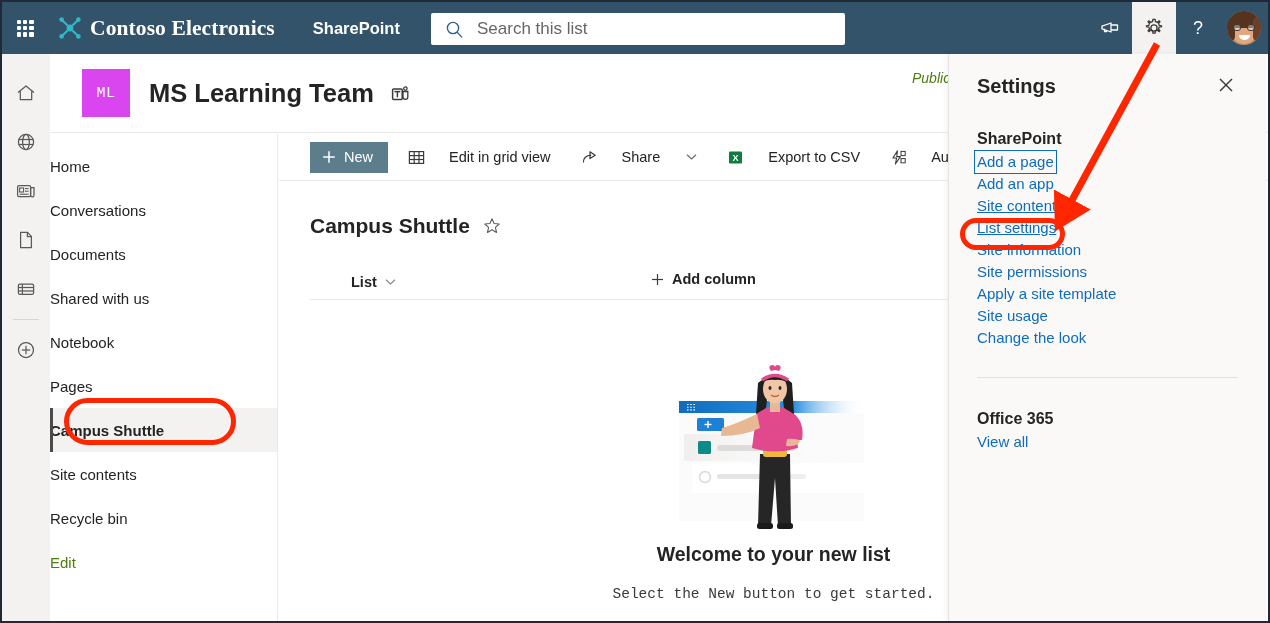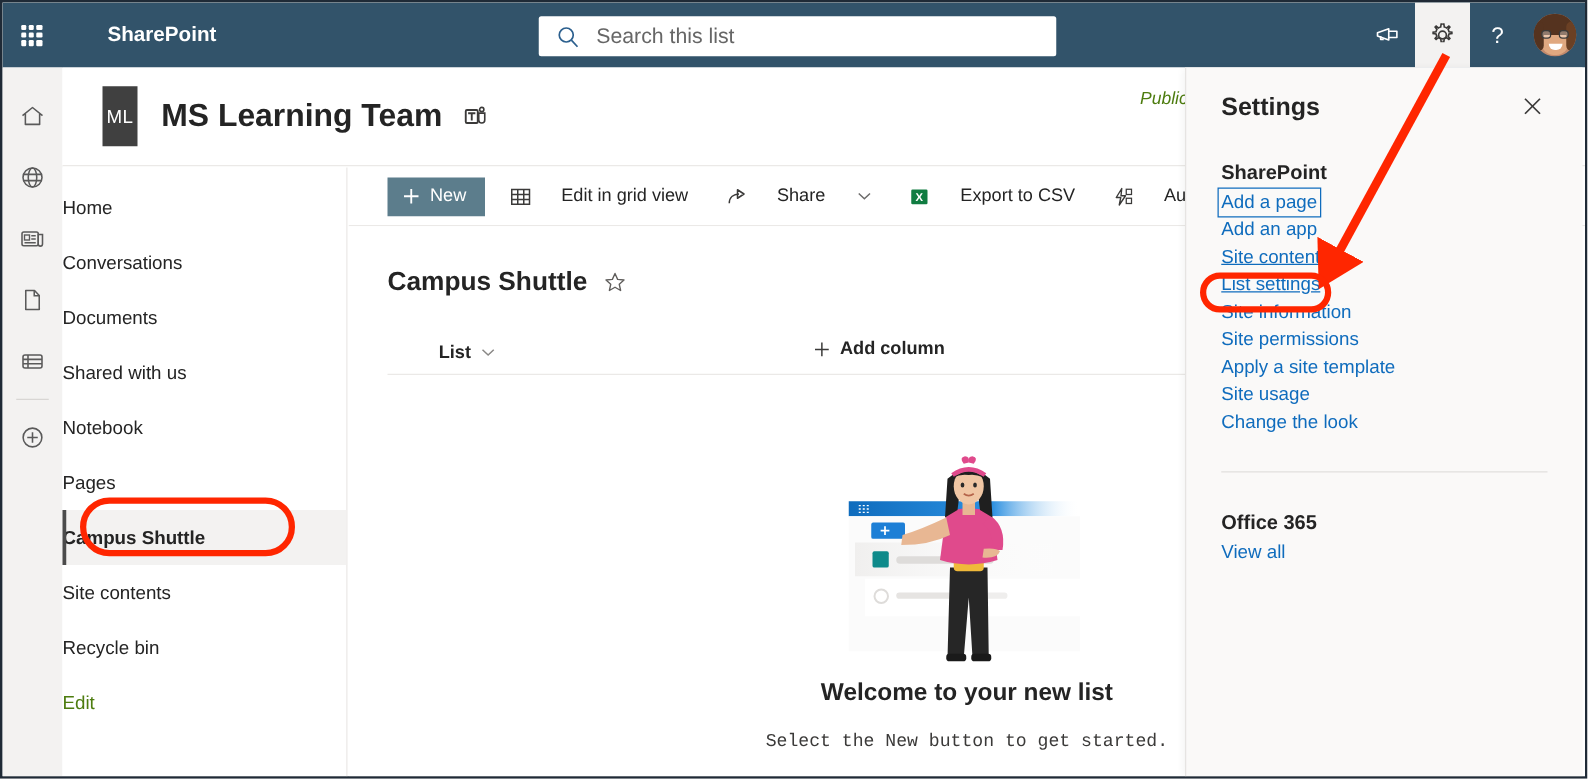--- a/index.html
+++ b/index.html
@@ -130,27 +130,28 @@
 
   
   .site-header {
     position: absolute; left: 48px; top: 52px;
     width: 1218px; height: 79px;
     background: #ffffff;
     border-bottom: 1px solid #ebe9e7;
     display: flex; align-items: center;
   }
   .site-logo {
-    width: 28px; height: 48px;
-    background: #404040;
+    width: 48px; height: 48px;
+    background: #d946ef;
     color: #ffffff;
     display: flex; align-items: center; justify-content: center;
     font-size: 15px; letter-spacing: .4px;
     margin-left: 32px;
     flex: none;
+    font-family: Liberation Mono, monospace;
   }
   .site-title {
     margin-left: 19px;
     font-size: 25.5px; font-weight: 700; color: #242424;
     white-space: nowrap; cursor: pointer;
   }
   .teams-glyph { margin-left: 10px; display: inline-flex; vertical-align: -2px; }
   .site-privacy {
     position: absolute; left: 862px; top: 16px;
     font-size: 14px; color: #4d7c0f; white-space: nowrap; font-style: italic;
@@ -316,20 +317,31 @@
           <i></i>
           <i></i>
           <i></i>
           <i></i>
           <i></i>
           <i></i>
           <i></i>
       </div>
     </div>
 
+    <div class="brand">
+      <svg class="brand-logo" viewBox="0 0 26 26">
+        <circle cx="13" cy="13" r="3.4" fill="#2fb8c6"></circle>
+        <path d="M10.6 10.6 L5.4 5.4 M15.4 10.6 L20.6 5.4 M10.6 15.4 L5.4 20.6 M15.4 15.4 L20.6 20.6" stroke="#2fb8c6" stroke-width="2.1" fill="none"></path>
+        <circle cx="4.6" cy="4.6" r="2.3" fill="#2fb8c6"></circle>
+        <circle cx="21.4" cy="4.6" r="2.3" fill="#2fb8c6"></circle>
+        <circle cx="4.6" cy="21.4" r="2.3" fill="#2fb8c6"></circle>
+        <circle cx="21.4" cy="21.4" r="2.3" fill="#2fb8c6"></circle>
+      </svg>
+      <span class="brand-name">Contoso Electronics</span>
+    </div>
 
     <div class="suite-app">SharePoint</div>
   </div>
 
   <div class="searchbox">
     <svg width="19" height="19" viewBox="0 0 19 19">
       <circle cx="8" cy="8" r="5.6" stroke="#2b5f8e" stroke-width="1.35" fill="none"></circle>
       <line x1="12.1" y1="12.1" x2="17" y2="17.4" stroke="#2b5f8e" stroke-width="1.35"></line>
     </svg>
     <input class="search-input" type="text" placeholder="Search this list" style="">

